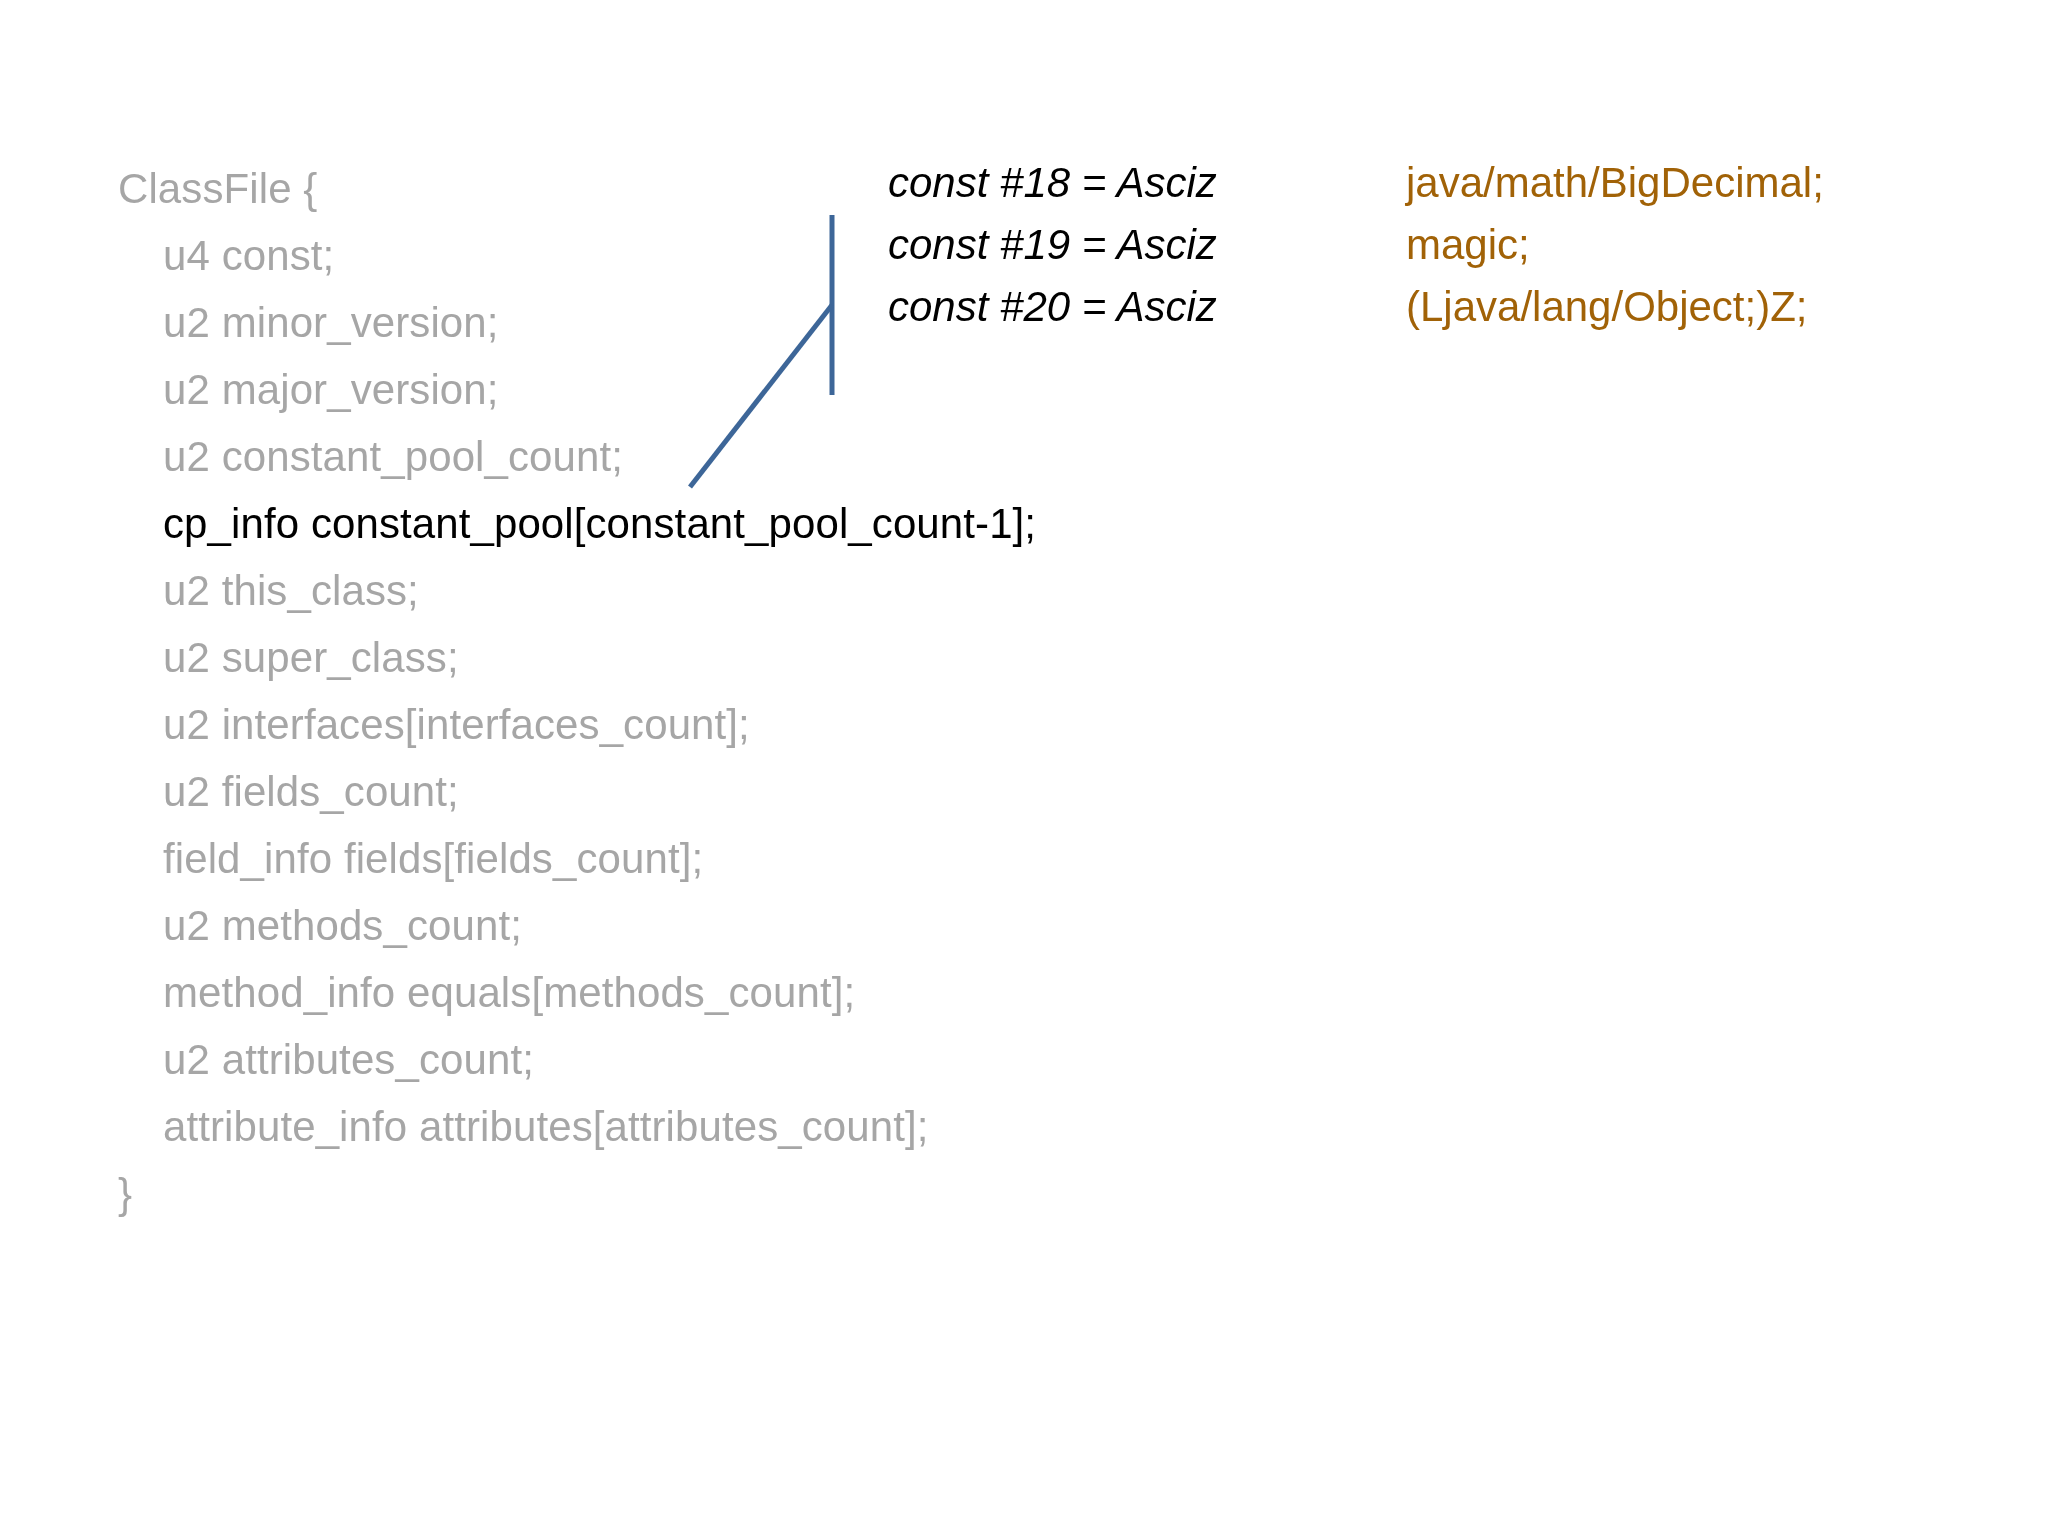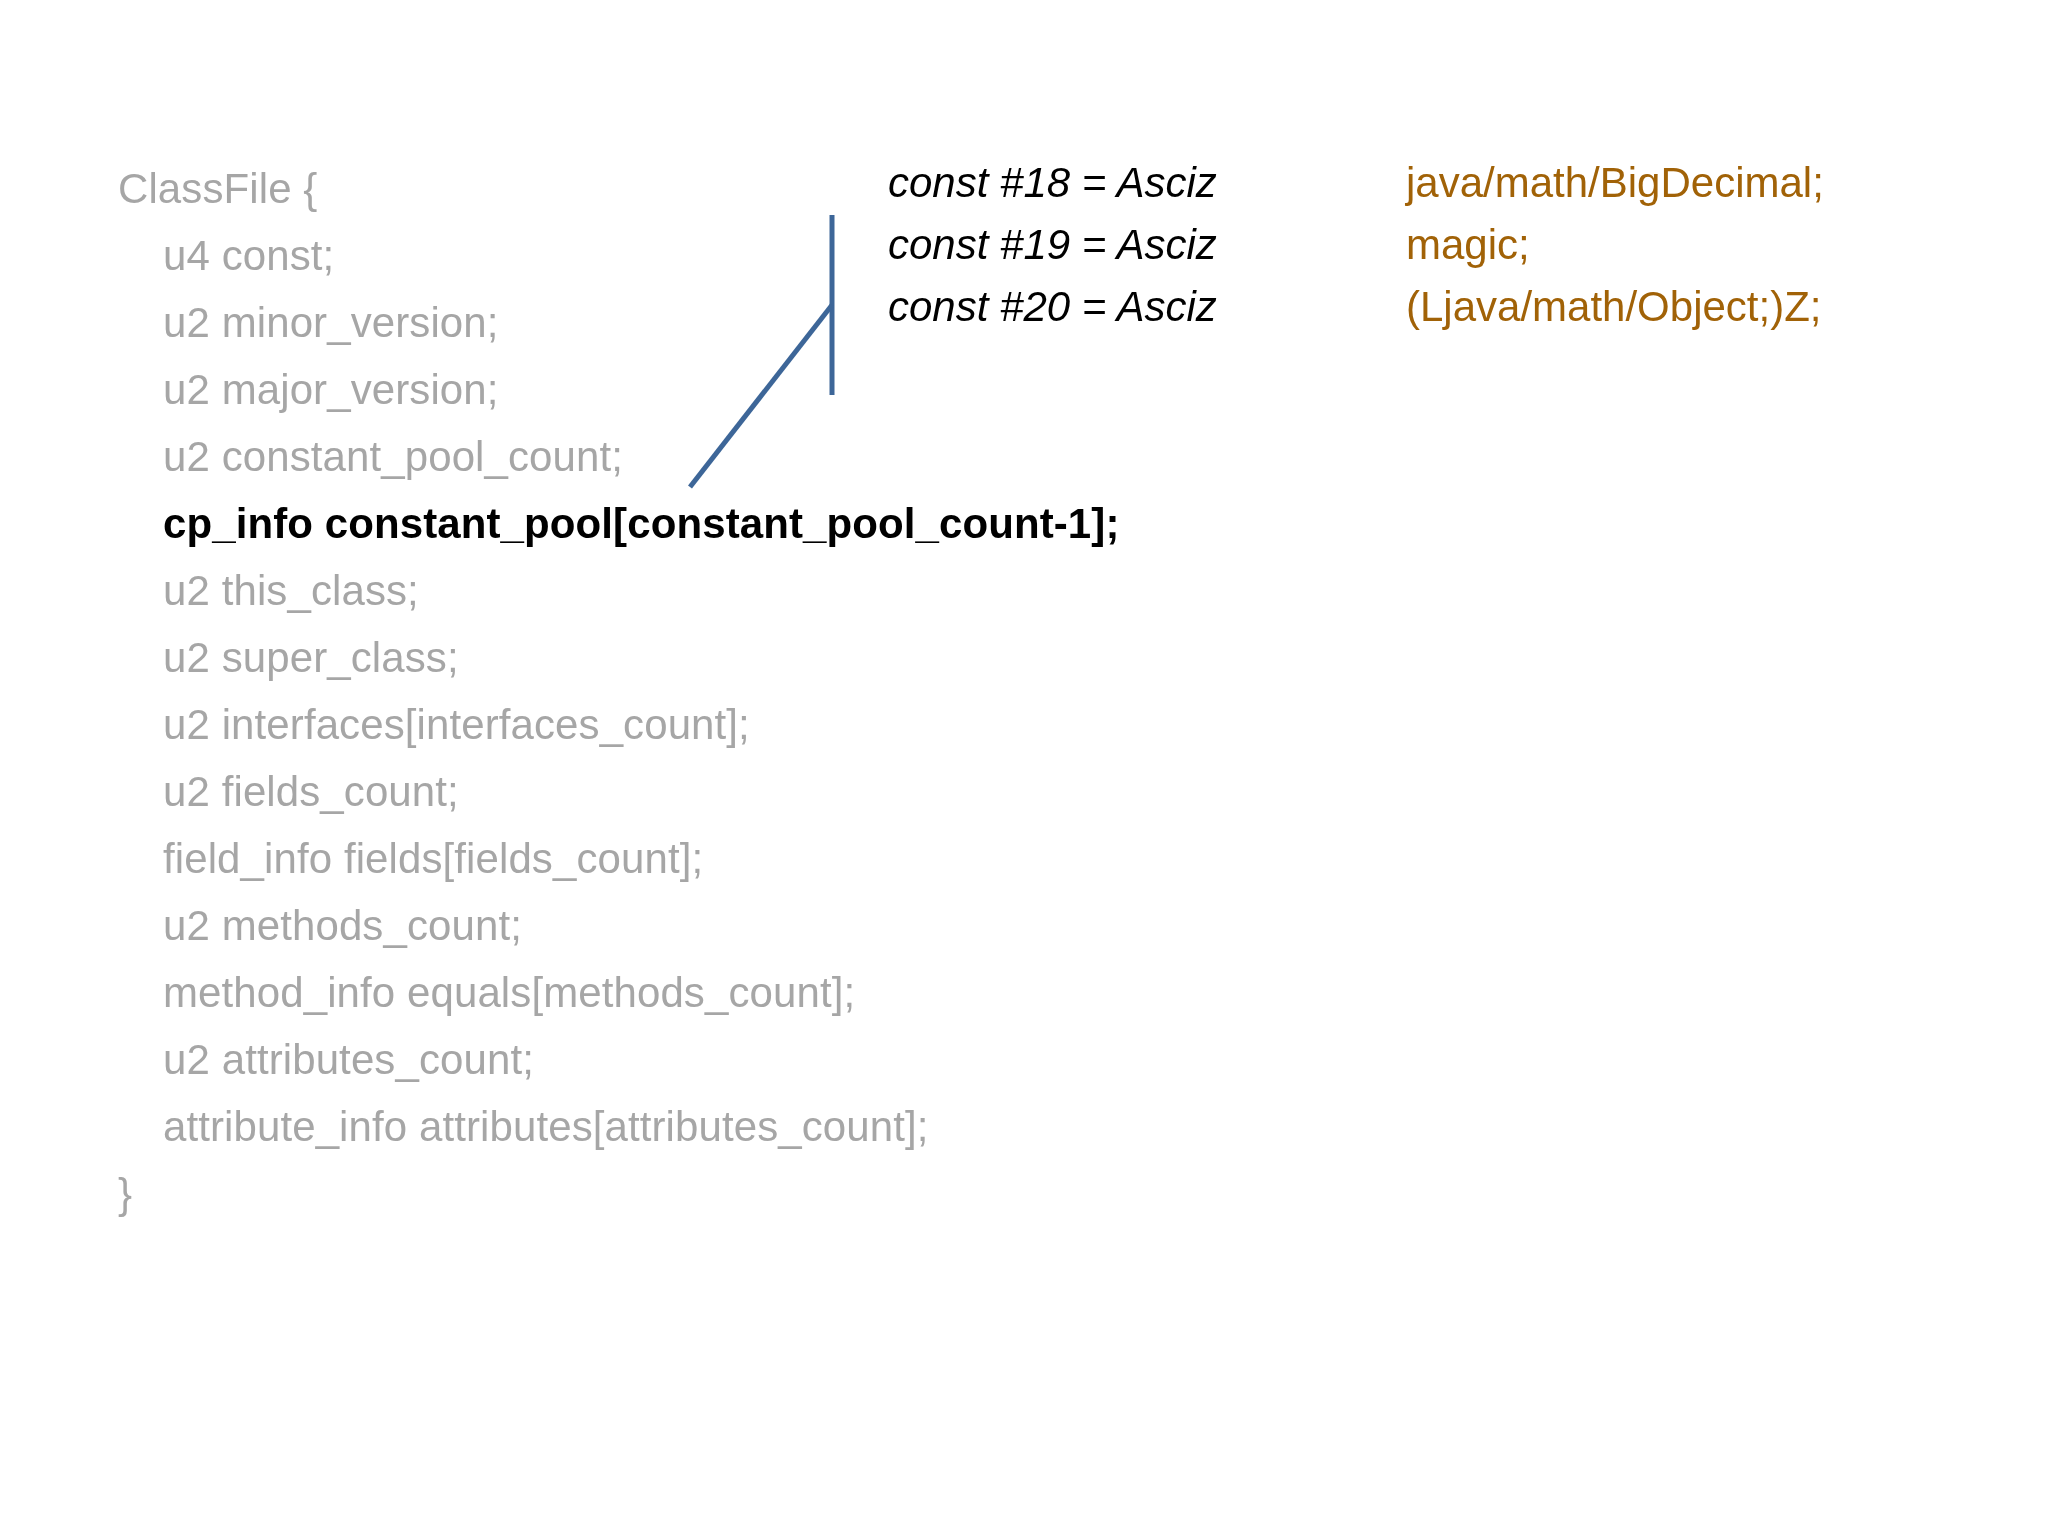--- a/index.html
+++ b/index.html
@@ -35,21 +35,21 @@
     line-height: 67px;
     color: #a6a6a6;
     white-space: pre;
     letter-spacing: 0.1px;
   }
   .struct-line.indent {
     padding-left: 45px;
   }
   .struct-line.highlight {
     color: #000000;
-    font-weight: bold;
+    font-weight: normal;
   }
 
   
   .connector {
     position: absolute;
     left: 650px;
     top: 190px;
     width: 260px;
     height: 340px;
     pointer-events: none;
@@ -113,16 +113,16 @@
 
   <div class="const-block">
     <div class="const-line">const #18 = Asciz</div>
     <div class="const-line">const #19 = Asciz</div>
     <div class="const-line">const #20 = Asciz</div>
   </div>
 
   <div class="value-block">
     <div class="value-line">java/math/BigDecimal;</div>
     <div class="value-line">magic;</div>
-    <div class="value-line">(Ljava/math/Object;)Z;</div>
+    <div class="value-line">(Ljava/lang/Object;)Z;</div>
   </div>
 
 </div>
 
 </body></html>

